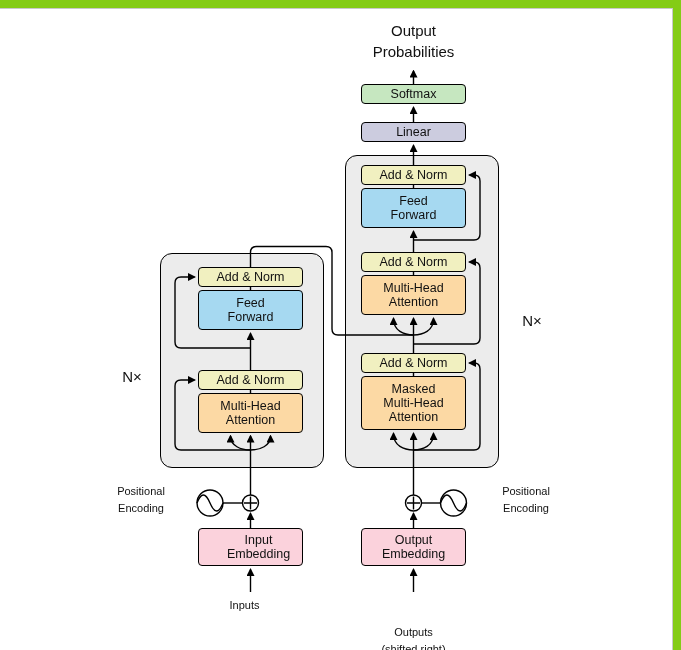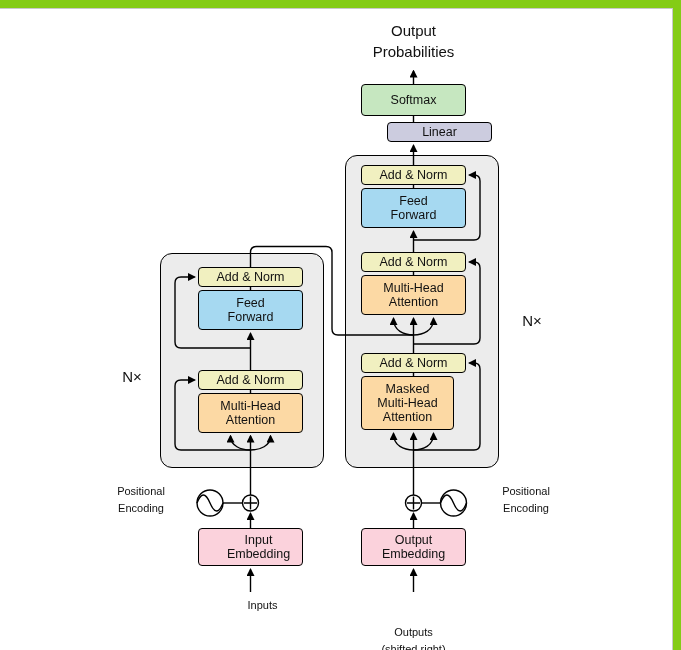--- a/index.html
+++ b/index.html
@@ -11,37 +11,37 @@
   .enc-block { left:160px; top:253px; width:164px; height:215px; }
   .dec-block { left:345px; top:155px; width:154px; height:313px; }
   svg.wires { position:absolute; left:0; top:0; z-index:2; }
   .ln { stroke:#000; stroke-width:1.4; fill:none; }
   .box { position:absolute; z-index:3; border:1px solid #000; border-radius:4px;
          display:flex; align-items:center; justify-content:center; text-align:center;
          font-size:12.5px; line-height:1.12; white-space:pre-line; color:#111; }
   .label { position:absolute; z-index:3; text-align:center; font-size:11px; color:#111;
            white-space:pre-line; line-height:1.5; }
   
-  .b-softmax   { left:361px; top:84px;  width:105px; height:32px;text-align:right; }
+  .b-softmax   { left:361px; top:84px;  width:105px; height:20px;text-align:right; }
   .b-linear    { left:361px; top:122px; width:105px; height:20px; }
   .b-dec-an-top{ left:361px; top:165px; width:105px; height:20px; }
   .b-dec-ff    { left:361px; top:188px; width:105px; height:40px; }
   .b-dec-an-mid{ left:361px; top:252px; width:105px; height:20px; }
   .b-dec-mha   { left:361px; top:275px; width:105px; height:40px; }
   .b-dec-an-bot{ left:361px; top:353px; width:105px; height:20px; }
-  .b-dec-mmha  { left:361px; top:376px; width:93px; height:54px; }
+  .b-dec-mmha  { left:361px; top:376px; width:105px; height:54px; }
   .b-enc-an-top{ left:198px; top:267px; width:105px; height:20px; }
   .b-enc-ff    { left:198px; top:290px; width:105px; height:40px; }
   .b-enc-an-bot{ left:198px; top:370px; width:105px; height:20px; }
   .b-enc-mha   { left:198px; top:393px; width:105px; height:40px; }
   .b-in-emb    { left:198px; top:528px; width:105px; height:38px; }
   .b-out-emb   { left:361px; top:528px; width:105px; height:38px; }
   
   .l-outprob  { left:333px; top:20px;  width:161px; font-size:15px; line-height:1.4; }
-  .l-inputs   { left:202px; top:597px; width:121px; }
+  .l-inputs   { left:184px; top:597px; width:121px; }
   .l-outputs  { left:333px; top:624px; width:161px; line-height:1.55; }
   .l-pe-left  { left:96px;  top:483px; width:90px; }
   .l-pe-right { left:481px; top:483px; width:90px; }
   .l-nx-left  { left:110px; top:366px; width:44px; font-size:15px; }
   .l-nx-right { left:510px; top:310px; width:44px; font-size:15px; }
 </style>
 </head>
 <body>
 
 <div class="screen">
@@ -111,21 +111,21 @@
     </g>
     <g>
       <circle class="ln" cx="413.5" cy="503" r="8" fill="#fff"></circle>
       <path class="ln" d="M 413.5,496.5 L 413.5,509.5 M 407,503 L 420,503"></path>
     </g>
   </svg>
 
   <div class="label l-outprob">Output
 Probabilities</div>
   <div class="box b-softmax" style="background-color: rgb(198, 231, 192);">Softmax</div>
-  <div class="box b-linear" style="background-color: rgb(204, 204, 223); margin-left: 26px;">Linear</div>
+  <div class="box b-linear" style="background-color: rgb(204, 204, 223);">Linear</div>
 
   <div class="box b-dec-an-top" style="background-color: rgb(241, 240, 192);">Add &amp; Norm</div>
   <div class="box b-dec-ff" style="background-color: rgb(166, 217, 241);">Feed
 Forward</div>
   <div class="box b-dec-an-mid" style="background-color: rgb(241, 240, 192);">Add &amp; Norm</div>
   <div class="box b-dec-mha" style="background-color: rgb(252, 217, 164);">Multi-Head
 Attention</div>
   <div class="box b-dec-an-bot" style="background-color: rgb(241, 240, 192);">Add &amp; Norm</div>
   <div class="box b-dec-mmha" style="background-color: rgb(252, 217, 164);">Masked
 Multi-Head

